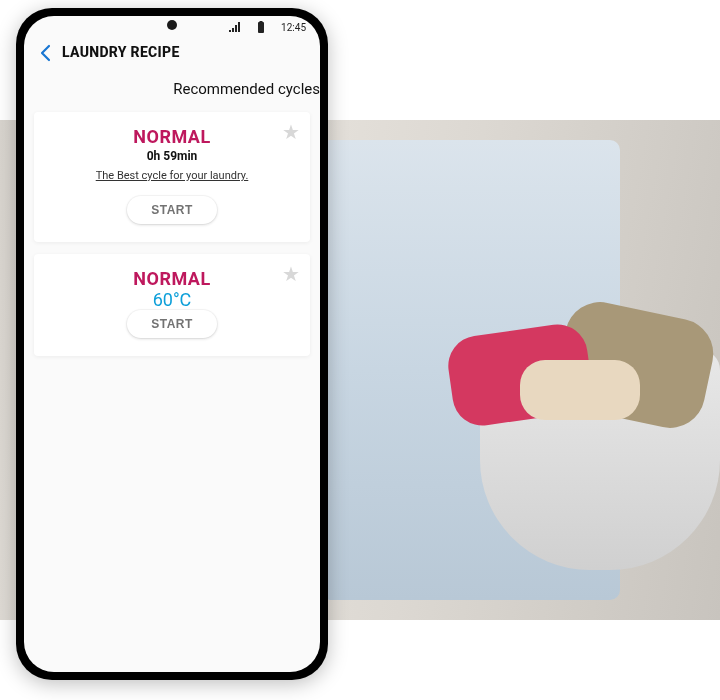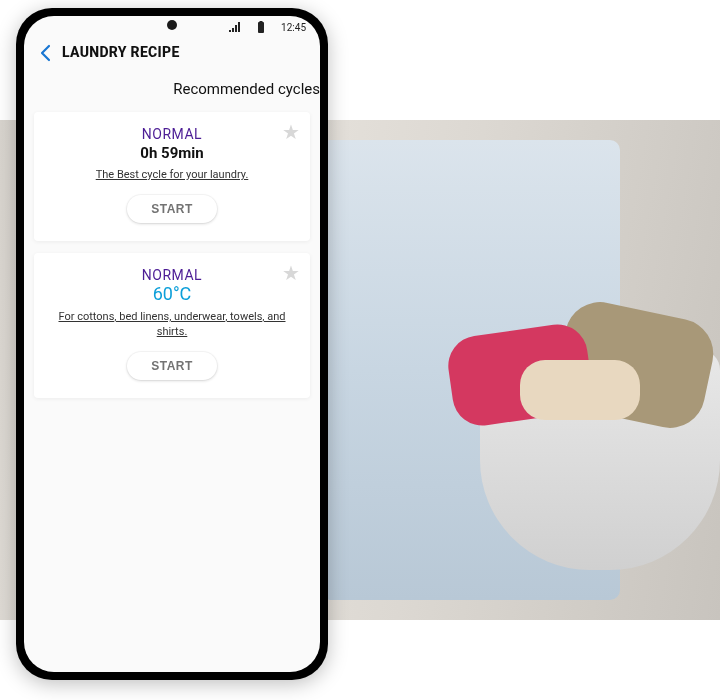--- a/index.html
+++ b/index.html
@@ -162,28 +162,28 @@
       width: 32px;
       height: 30px;
     }
     .temp-badge {
       font-size: 10px;
       color: #fff;
       font-weight: 600;
       margin-top: -2px;
     }
     .cycle-name {
-      color: #4c1d95;
-      font-size: 14px;
-      font-weight: 400;
+      color: #be185d;
+      font-size: 18px;
+      font-weight: 700;
       letter-spacing: 0.5px;
     }
     .cycle-time {
       color: #111;
-      font-size: 15px;
+      font-size: 12px;
       font-weight: 700;
       margin-top: 2px;
       text-align: center;
     }
     .cycle-temp {
       color: #0d9fd9;
       font-size: 18px;
       font-weight: 400;
       margin-top: 0px;
     }
@@ -255,18 +255,17 @@
       <div class="cycle-name">NORMAL</div>
       <div class="cycle-time">0h 59min</div>
       <div class="cycle-desc">The Best cycle for your laundry.</div>
       <button class="start-btn">START</button>
     </div>
 
     <div class="card">
       <span class="star">★</span>
       <div class="cycle-name">NORMAL</div>
       <div class="cycle-temp">60°C</div>
-      <div class="cycle-desc">For cottons, bed linens, underwear, towels, and shirts.</div>
       <button class="start-btn">START</button>
     </div>
 
   </div>
 </div>
 
 </body></html>

